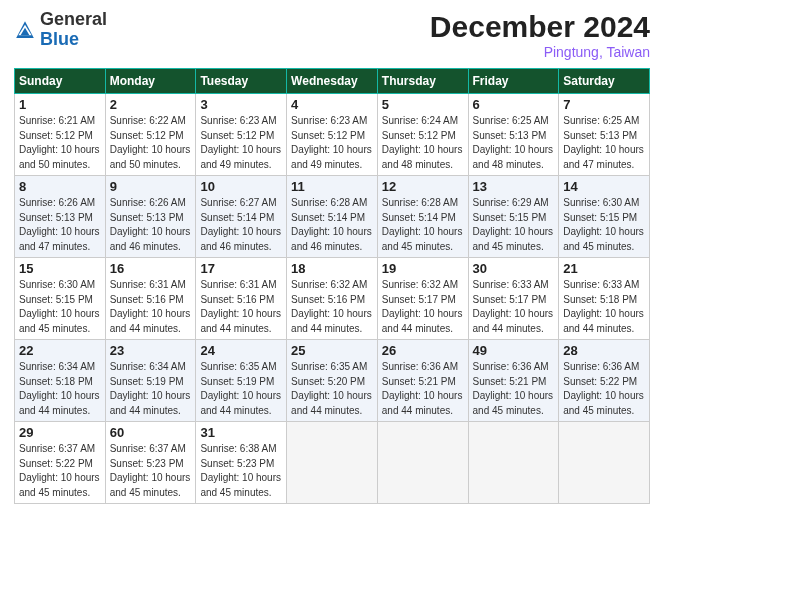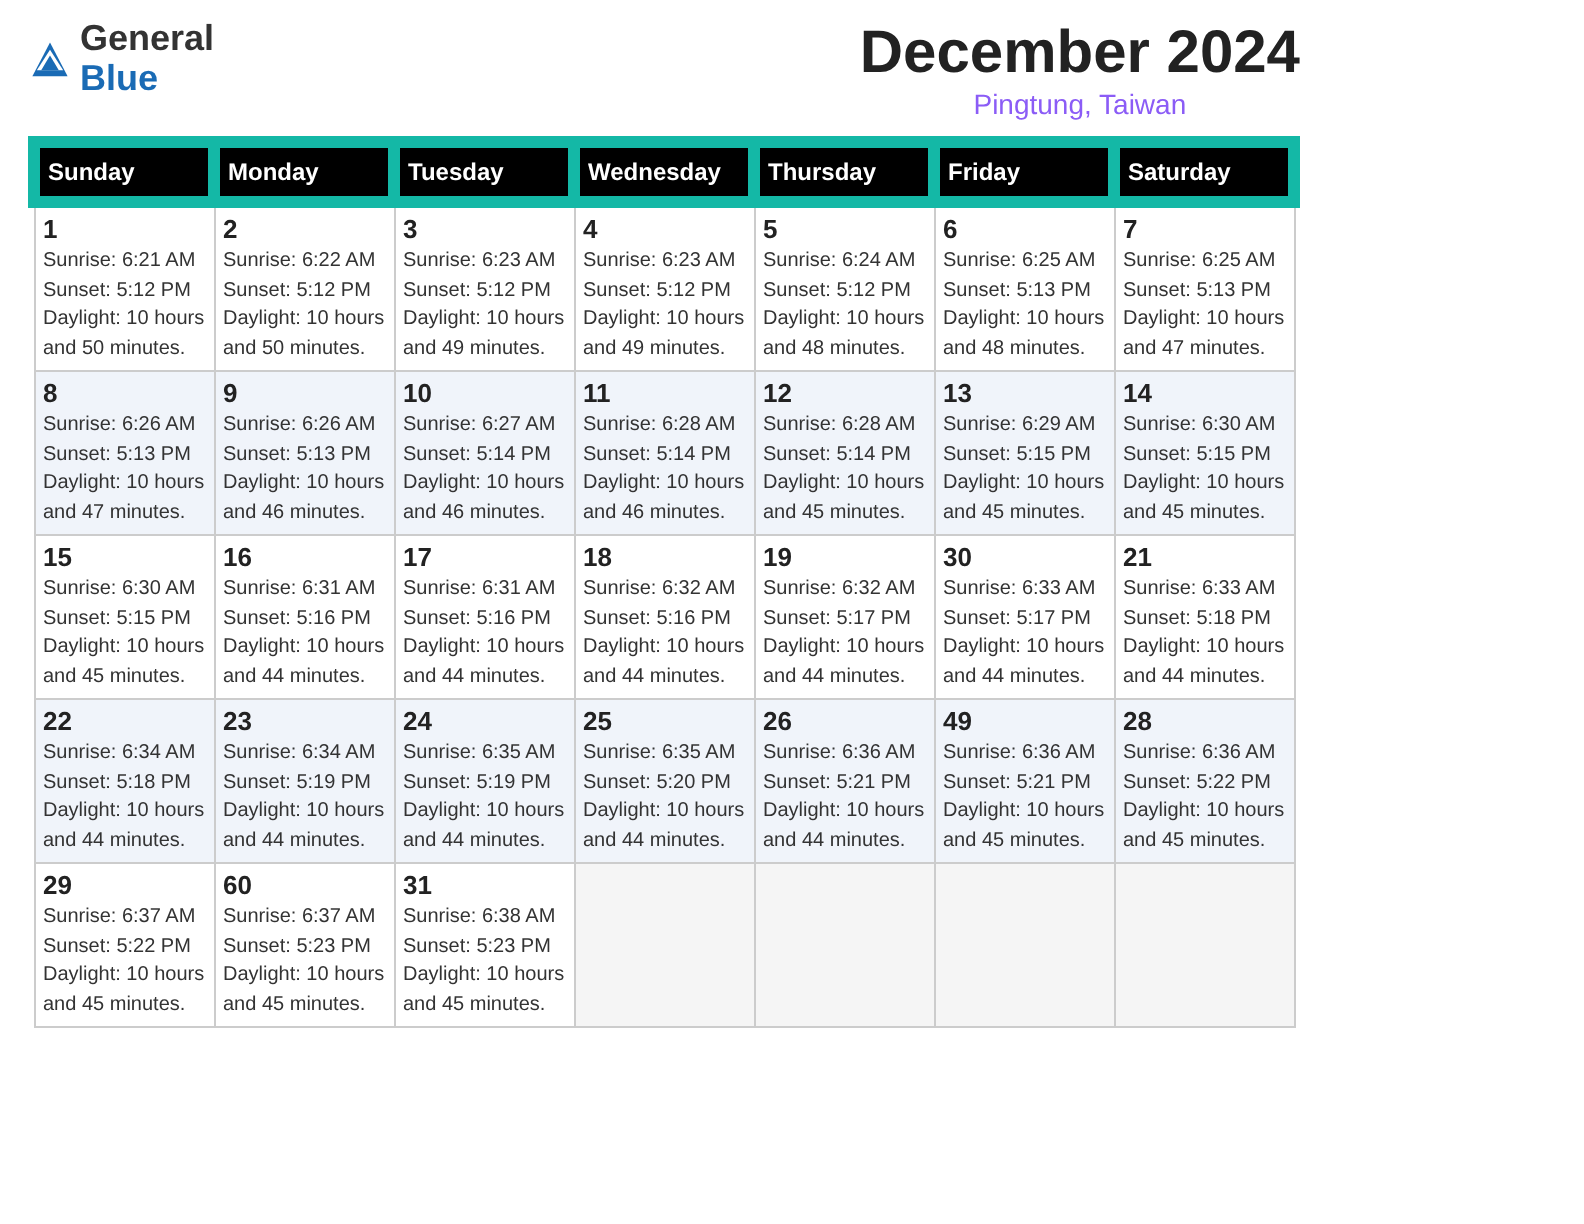--- a/index.html
+++ b/index.html
@@ -30,44 +30,44 @@
       font-weight: bold;
       line-height: 1.1;
     }
     .logo-general { color: #333; }
     .logo-blue { color: #1a6bb5; }
     .logo-icon {
       width: 22px;
       height: 22px;
     }
     .title-area {
-      text-align: center;
+      text-align: right;
     }
     .calendar-title {
       font-size: 30px;
       font-weight: bold;
       color: #222;
     }
     .calendar-subtitle {
       font-size: 14px;
       color: #8b5cf6;
     }
     .calendar {
       width: 100%;
       border-collapse: collapse;
       font-size: 10.5px;
     }
     .calendar th {
-      background: #000000;
+      background: #14532d;
       color: #fff;
       padding: 5px 4px;
       text-align: left;
       font-size: 12px;
       font-weight: bold;
-      border: 6px solid #14b8a6;
+      border: 1px solid #14b8a6;
     }
     .calendar td {
       border: 1px solid #ccc;
       vertical-align: top;
       padding: 3px 4px;
       width: calc(100% / 7);
       height: 78px;
     }
     .calendar td.empty {
       background: #f5f5f5;

